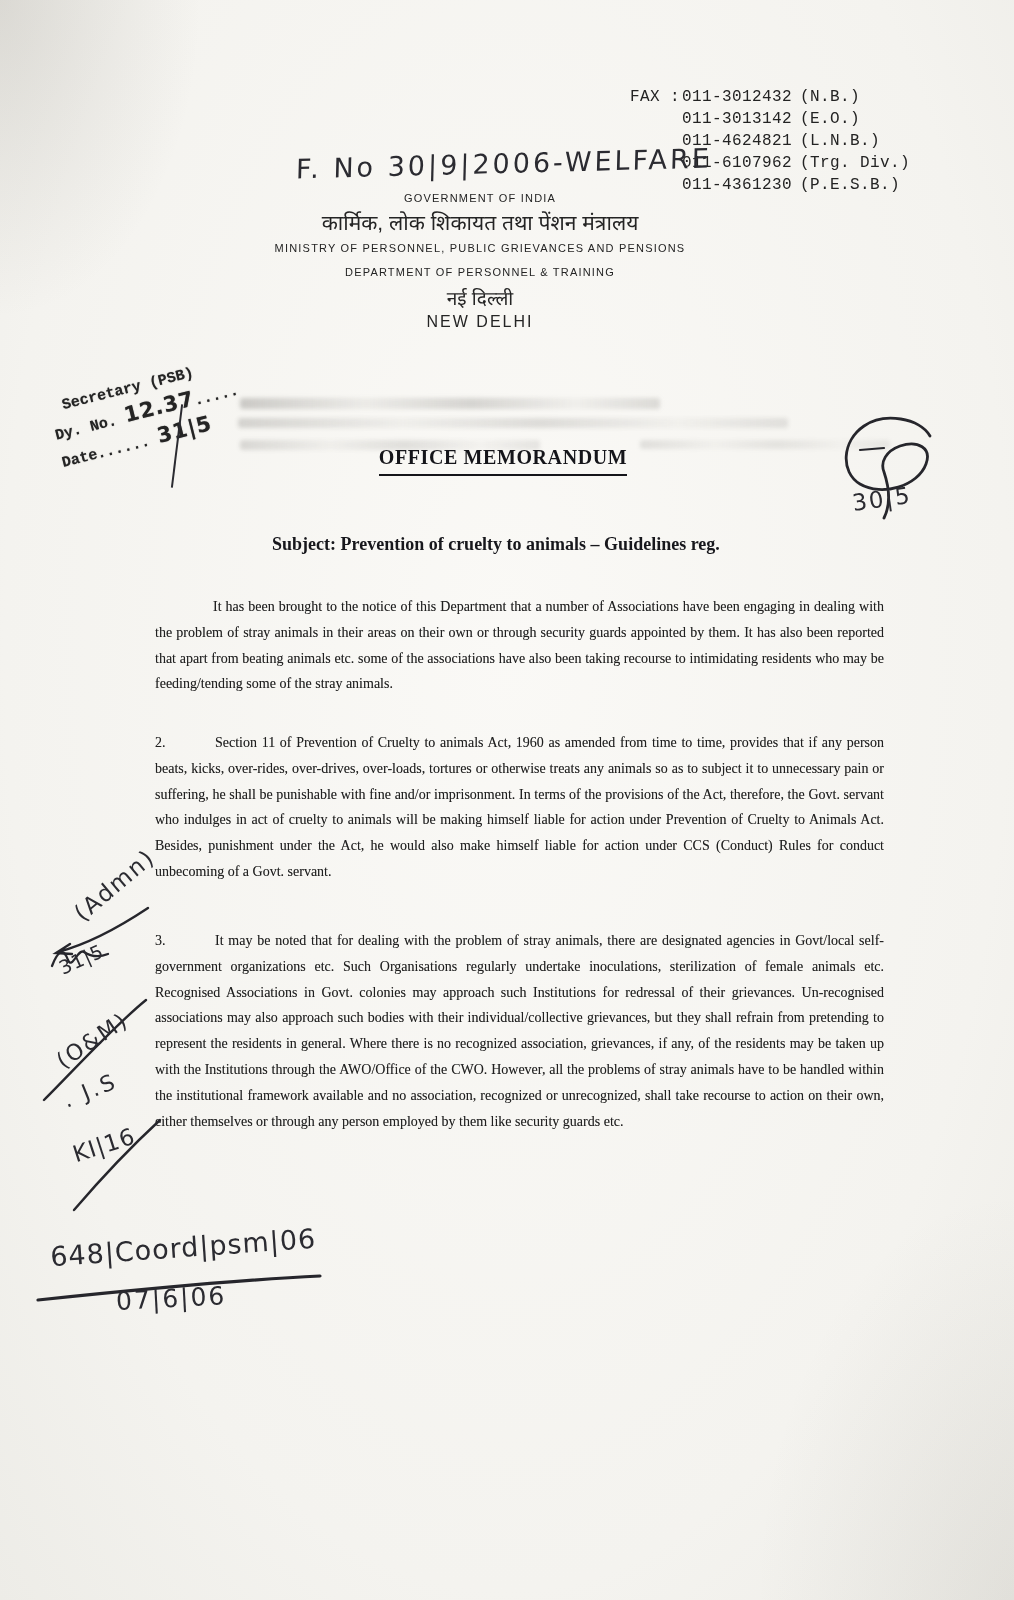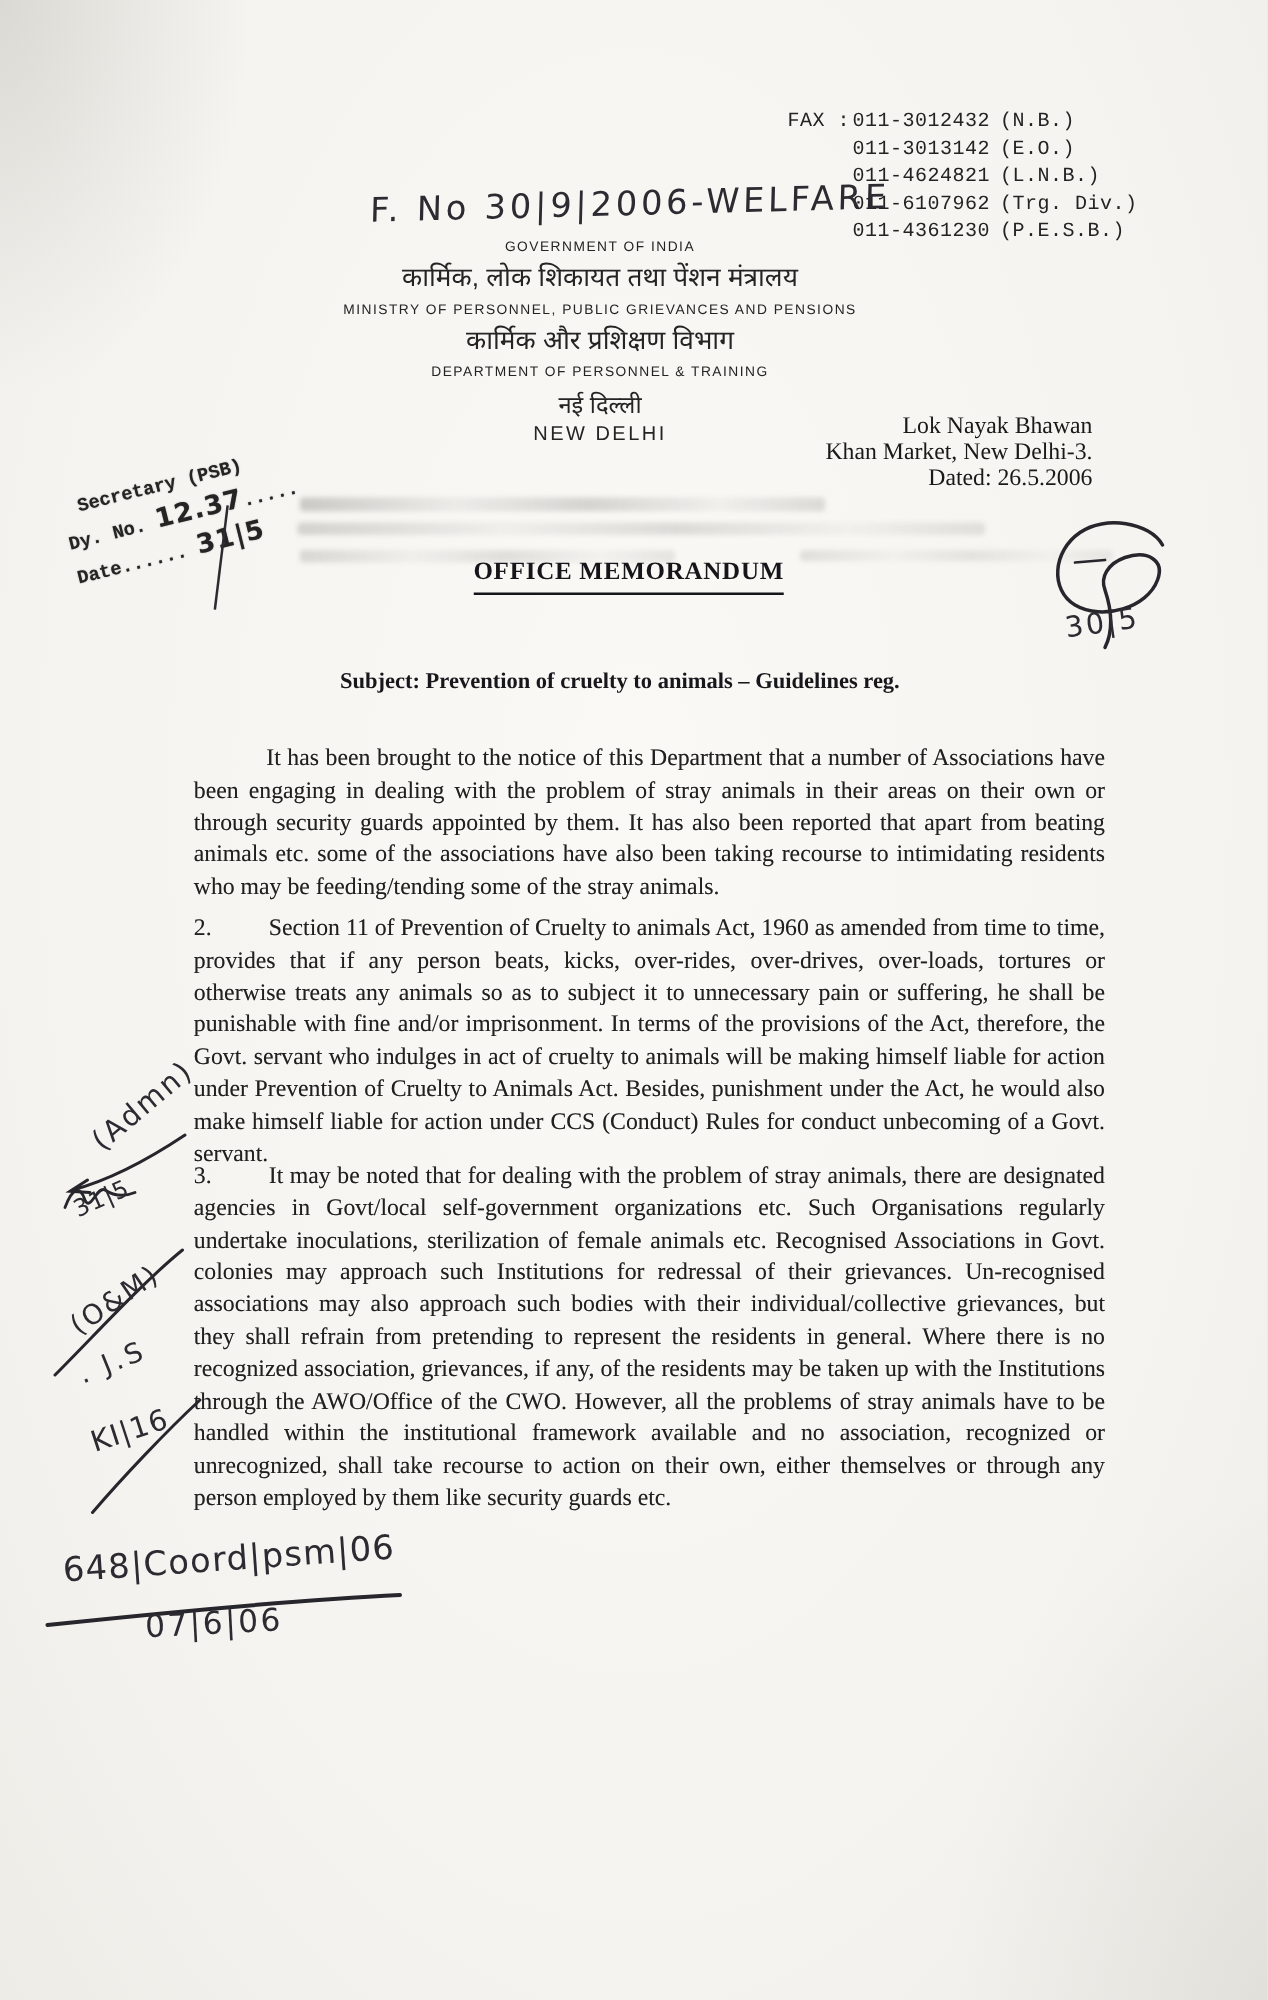--- a/index.html
+++ b/index.html
@@ -82,21 +82,21 @@
     left:0;top:446px;width:1006px;text-align:center;
     font-size:20px;font-weight:bold;letter-spacing:0.6px;color:#15151a;
   }
   .om-title span{border-bottom:2.4px solid #15151a;padding-bottom:6px;}
   .subject{
     left:272px;top:534px;width:540px;
     font-size:18px;font-weight:bold;color:#17171c;
   }
   .para{
     left:155px;width:729px;
-    font-size:19px;line-height:25.8px;
+    font-size:14px;line-height:25.8px;
     text-align:justify;color:#202020;
     text-shadow:0 0 0.5px rgba(32,32,32,0.35);
   }
   .p1{top:594px;text-indent:58px;}
   .p2{top:730px;}
   .p3{top:928px;}
   .pnum{display:inline-block;width:60px;text-indent:0;}
   
   .admn{left:66px;top:872px;font-size:23px;letter-spacing:2px;transform:rotate(-40deg);}
   .sig315{left:58px;top:948px;font-size:19px;transform:rotate(-24deg);letter-spacing:1px;}
@@ -137,32 +137,26 @@
       <span class="fax-code">(P.E.S.B.)</span>
     </div>
   </div>
 
   <div class="abs hand fno">F. No 30|9|2006-WELFARE</div>
 
   <div class="abs letterhead">
     <div class="lh-en">GOVERNMENT OF INDIA</div>
     <div class="lh-hi">कार्मिक, लोक शिकायत तथा पेंशन मंत्रालय</div>
     <div class="lh-en">MINISTRY OF PERSONNEL, PUBLIC GRIEVANCES AND PENSIONS</div>
-    <div class="lh-hi">कार्मिक और प्रशिक्षण विभाग</div>
     <div class="lh-en">DEPARTMENT OF PERSONNEL &amp; TRAINING</div>
     <div class="lh-gap"></div>
     <div class="lh-city-hi">नई दिल्ली</div>
     <div class="lh-city-en">NEW DELHI</div>
   </div>
 
-  <div class="abs addr">
-    <div>Lok Nayak Bhawan</div>
-    <div>Khan Market, New Delhi-3.</div>
-    <div>Dated: 26.5.2006</div>
-  </div>
 
   <div class="abs stamp">
     <div style="padding-left:14px;">Secretary (PSB)</div>
     <div>
       <span>Dy. No.</span>
       <span class="hv">12.37</span><span>.....</span>
     </div>
     <div>
       <span>Date......</span>
       <span class="hv">31|5</span>

